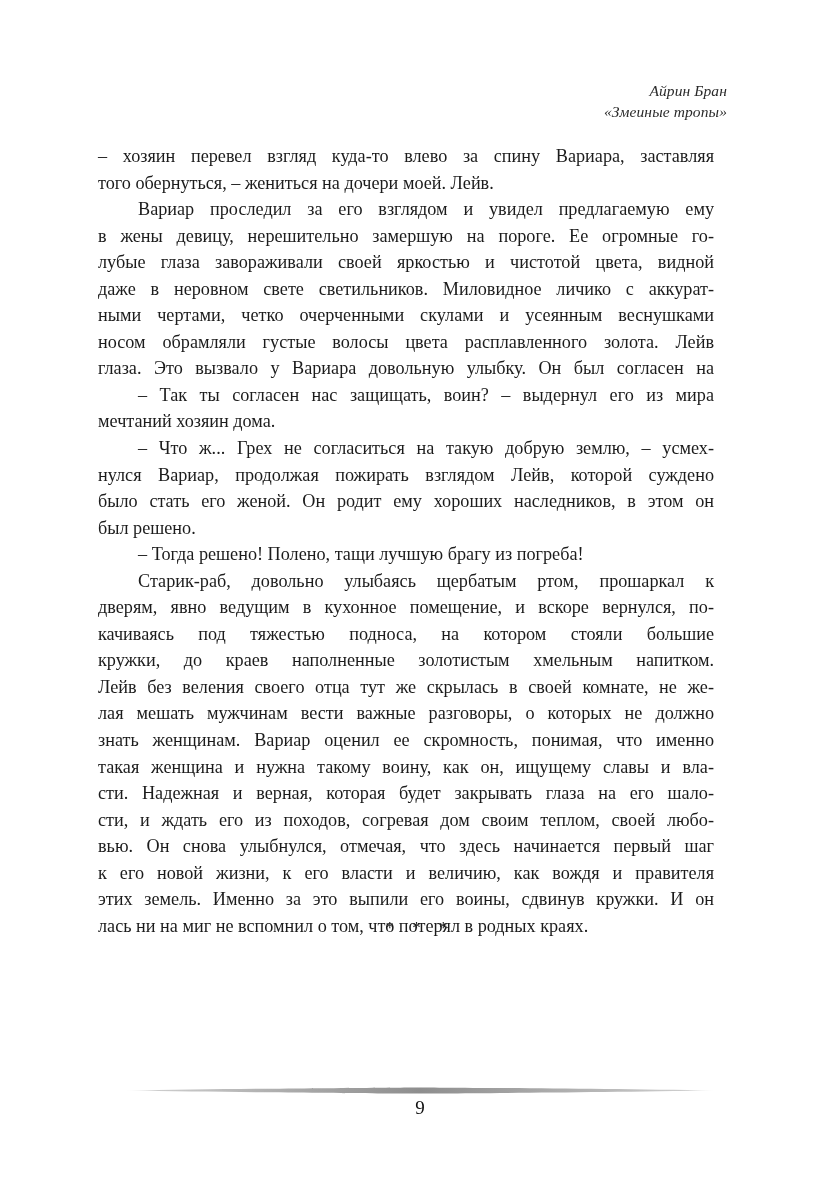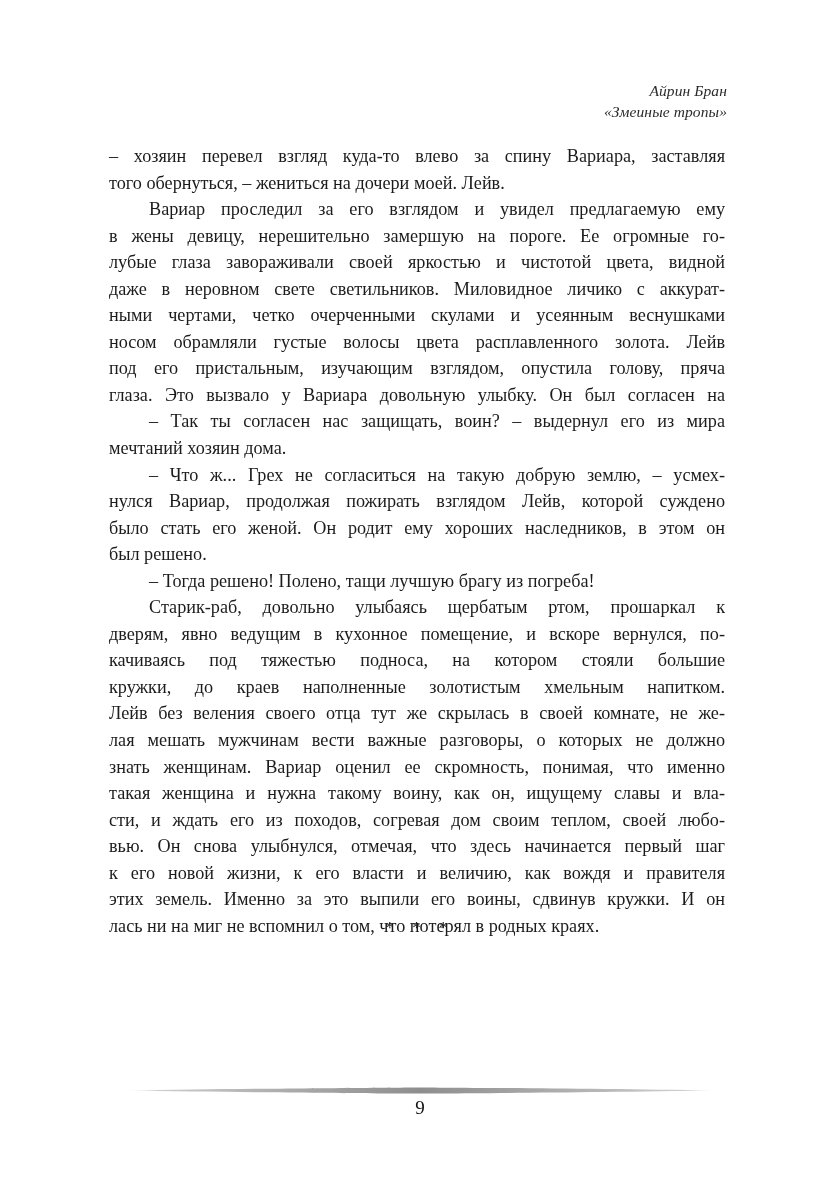--- a/index.html
+++ b/index.html
@@ -34,21 +34,21 @@
     font-size: 15.5px;
     line-height: 21px;
     color: #2b2b2b;
     letter-spacing: .1px;
   }
   .running-head div { white-space: pre; }
 
   
   .text-block {
     position: absolute;
-    left: 109px;
+    left: 98px;
     top: 143px;
     width: 616px;
     font-size: 18.2px;
     line-height: 26.55px;
     color: #1c1c1c;
   }
 
   
   .ln {
     display: block;
@@ -112,21 +112,20 @@
         <span class="ln j">– хозяин перевел взгляд куда-то влево за спину Вариара, заставляя</span>
         <span class="ln">того обернуться, – жениться на дочери моей. Лейв.</span>
       </div>
       <div class="para">
         <span class="ln j ind">Вариар проследил за его взглядом и увидел предлагаемую ему</span>
         <span class="ln j">в жены девицу, нерешительно замершую на пороге. Ее огромные го-</span>
         <span class="ln j">лубые глаза завораживали своей яркостью и чистотой цвета, видной</span>
         <span class="ln j">даже в неровном свете светильников. Миловидное личико с аккурат-</span>
         <span class="ln j">ными чертами, четко очерченными скулами и усеянным веснушками</span>
         <span class="ln j">носом обрамляли густые волосы цвета расплавленного золота. Лейв</span>
-        <span class="ln j">под его пристальным, изучающим взглядом, опустила голову, пряча</span>
         <span class="ln j">глаза. Это вызвало у Вариара довольную улыбку. Он был согласен на</span>
       </div>
       <div class="para">
         <span class="ln j ind">– Так ты согласен нас защищать, воин? – выдернул его из мира</span>
         <span class="ln">мечтаний хозяин дома.</span>
       </div>
       <div class="para">
         <span class="ln j ind">– Что ж... Грех не согласиться на такую добрую землю, – усмех-</span>
         <span class="ln j">нулся Вариар, продолжая пожирать взглядом Лейв, которой суждено</span>
         <span class="ln j">было стать его женой. Он родит ему хороших наследников, в этом он</span>
@@ -137,20 +136,21 @@
       </div>
       <div class="para">
         <span class="ln j ind">Старик-раб, довольно улыбаясь щербатым ртом, прошаркал к</span>
         <span class="ln j">дверям, явно ведущим в кухонное помещение, и вскоре вернулся, по-</span>
         <span class="ln j">качиваясь под тяжестью подноса, на котором стояли большие</span>
         <span class="ln j">кружки, до краев наполненные золотистым хмельным напитком.</span>
         <span class="ln j">Лейв без веления своего отца тут же скрылась в своей комнате, не же-</span>
         <span class="ln j">лая мешать мужчинам вести важные разговоры, о которых не должно</span>
         <span class="ln j">знать женщинам. Вариар оценил ее скромность, понимая, что именно</span>
         <span class="ln j">такая женщина и нужна такому воину, как он, ищущему славы и вла-</span>
+        <span class="ln j">сти. Надежная и верная, которая будет закрывать глаза на его шало-</span>
         <span class="ln j">сти, и ждать его из походов, согревая дом своим теплом, своей любо-</span>
         <span class="ln j">вью. Он снова улыбнулся, отмечая, что здесь начинается первый шаг</span>
         <span class="ln j">к его новой жизни, к его власти и величию, как вождя и правителя</span>
         <span class="ln j">этих земель. Именно за это выпили его воины, сдвинув кружки. И он</span>
         <span class="ln">лась ни на миг не вспомнил о том, что потерял в родных краях.</span>
       </div>
     </div>
 
   <div class="scene-break">* * *</div>
 

